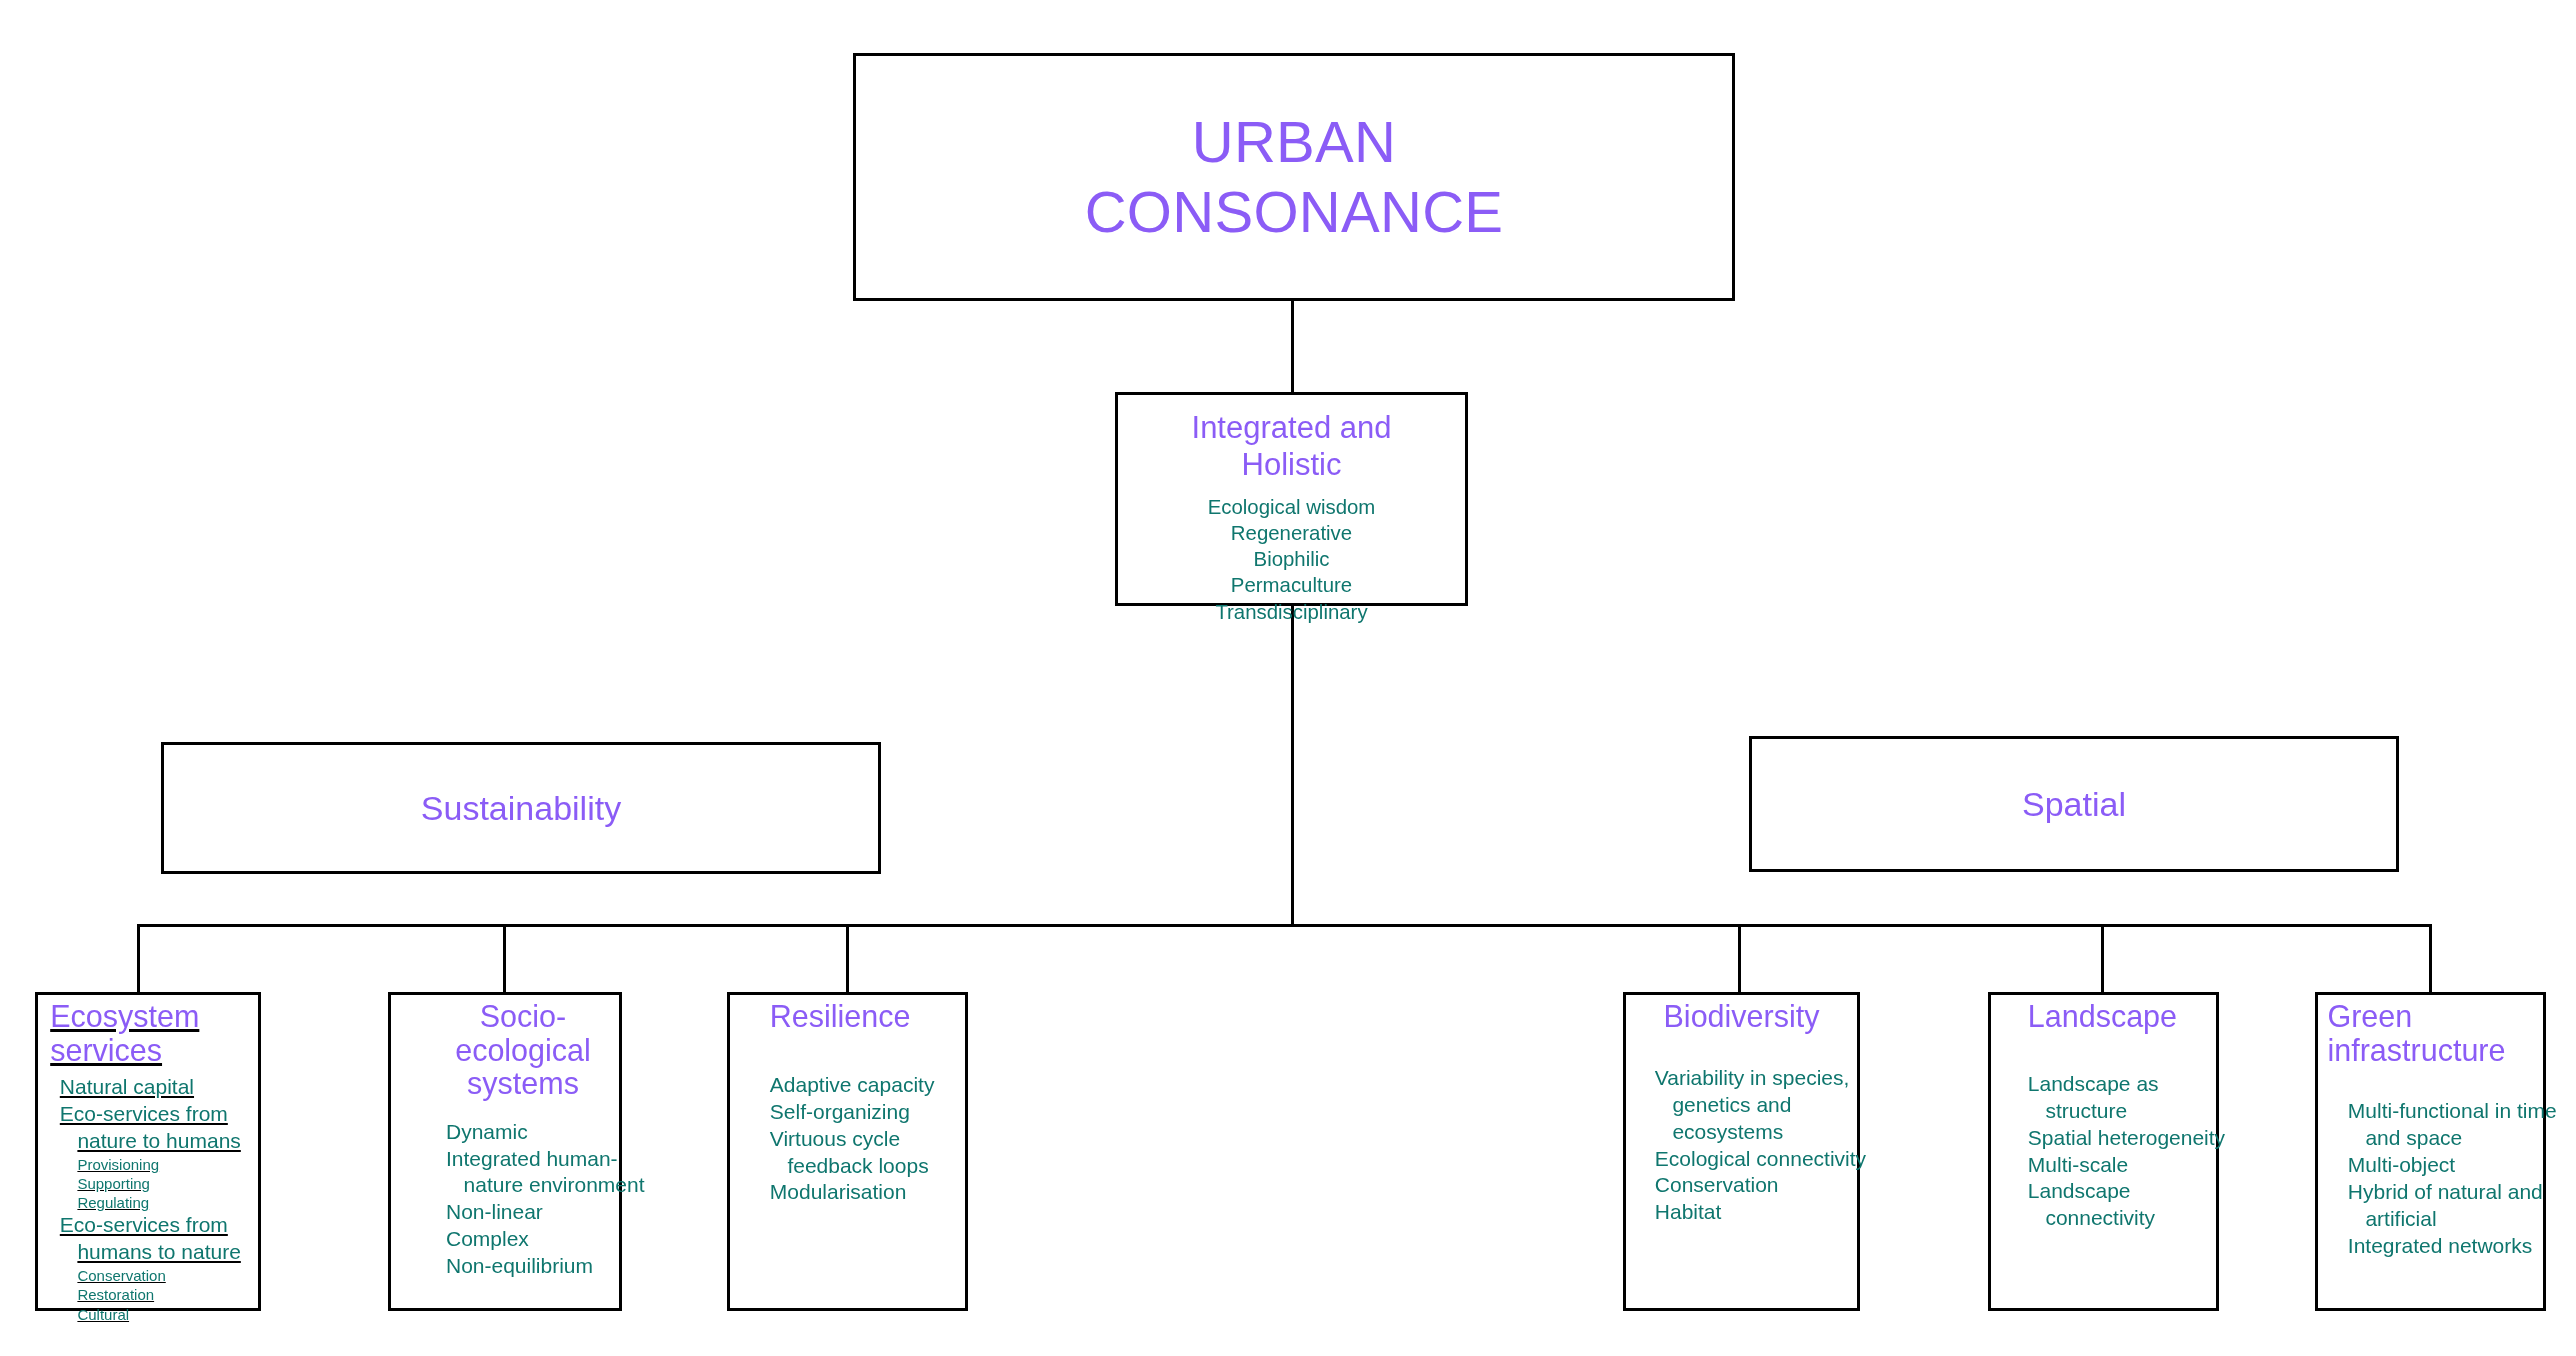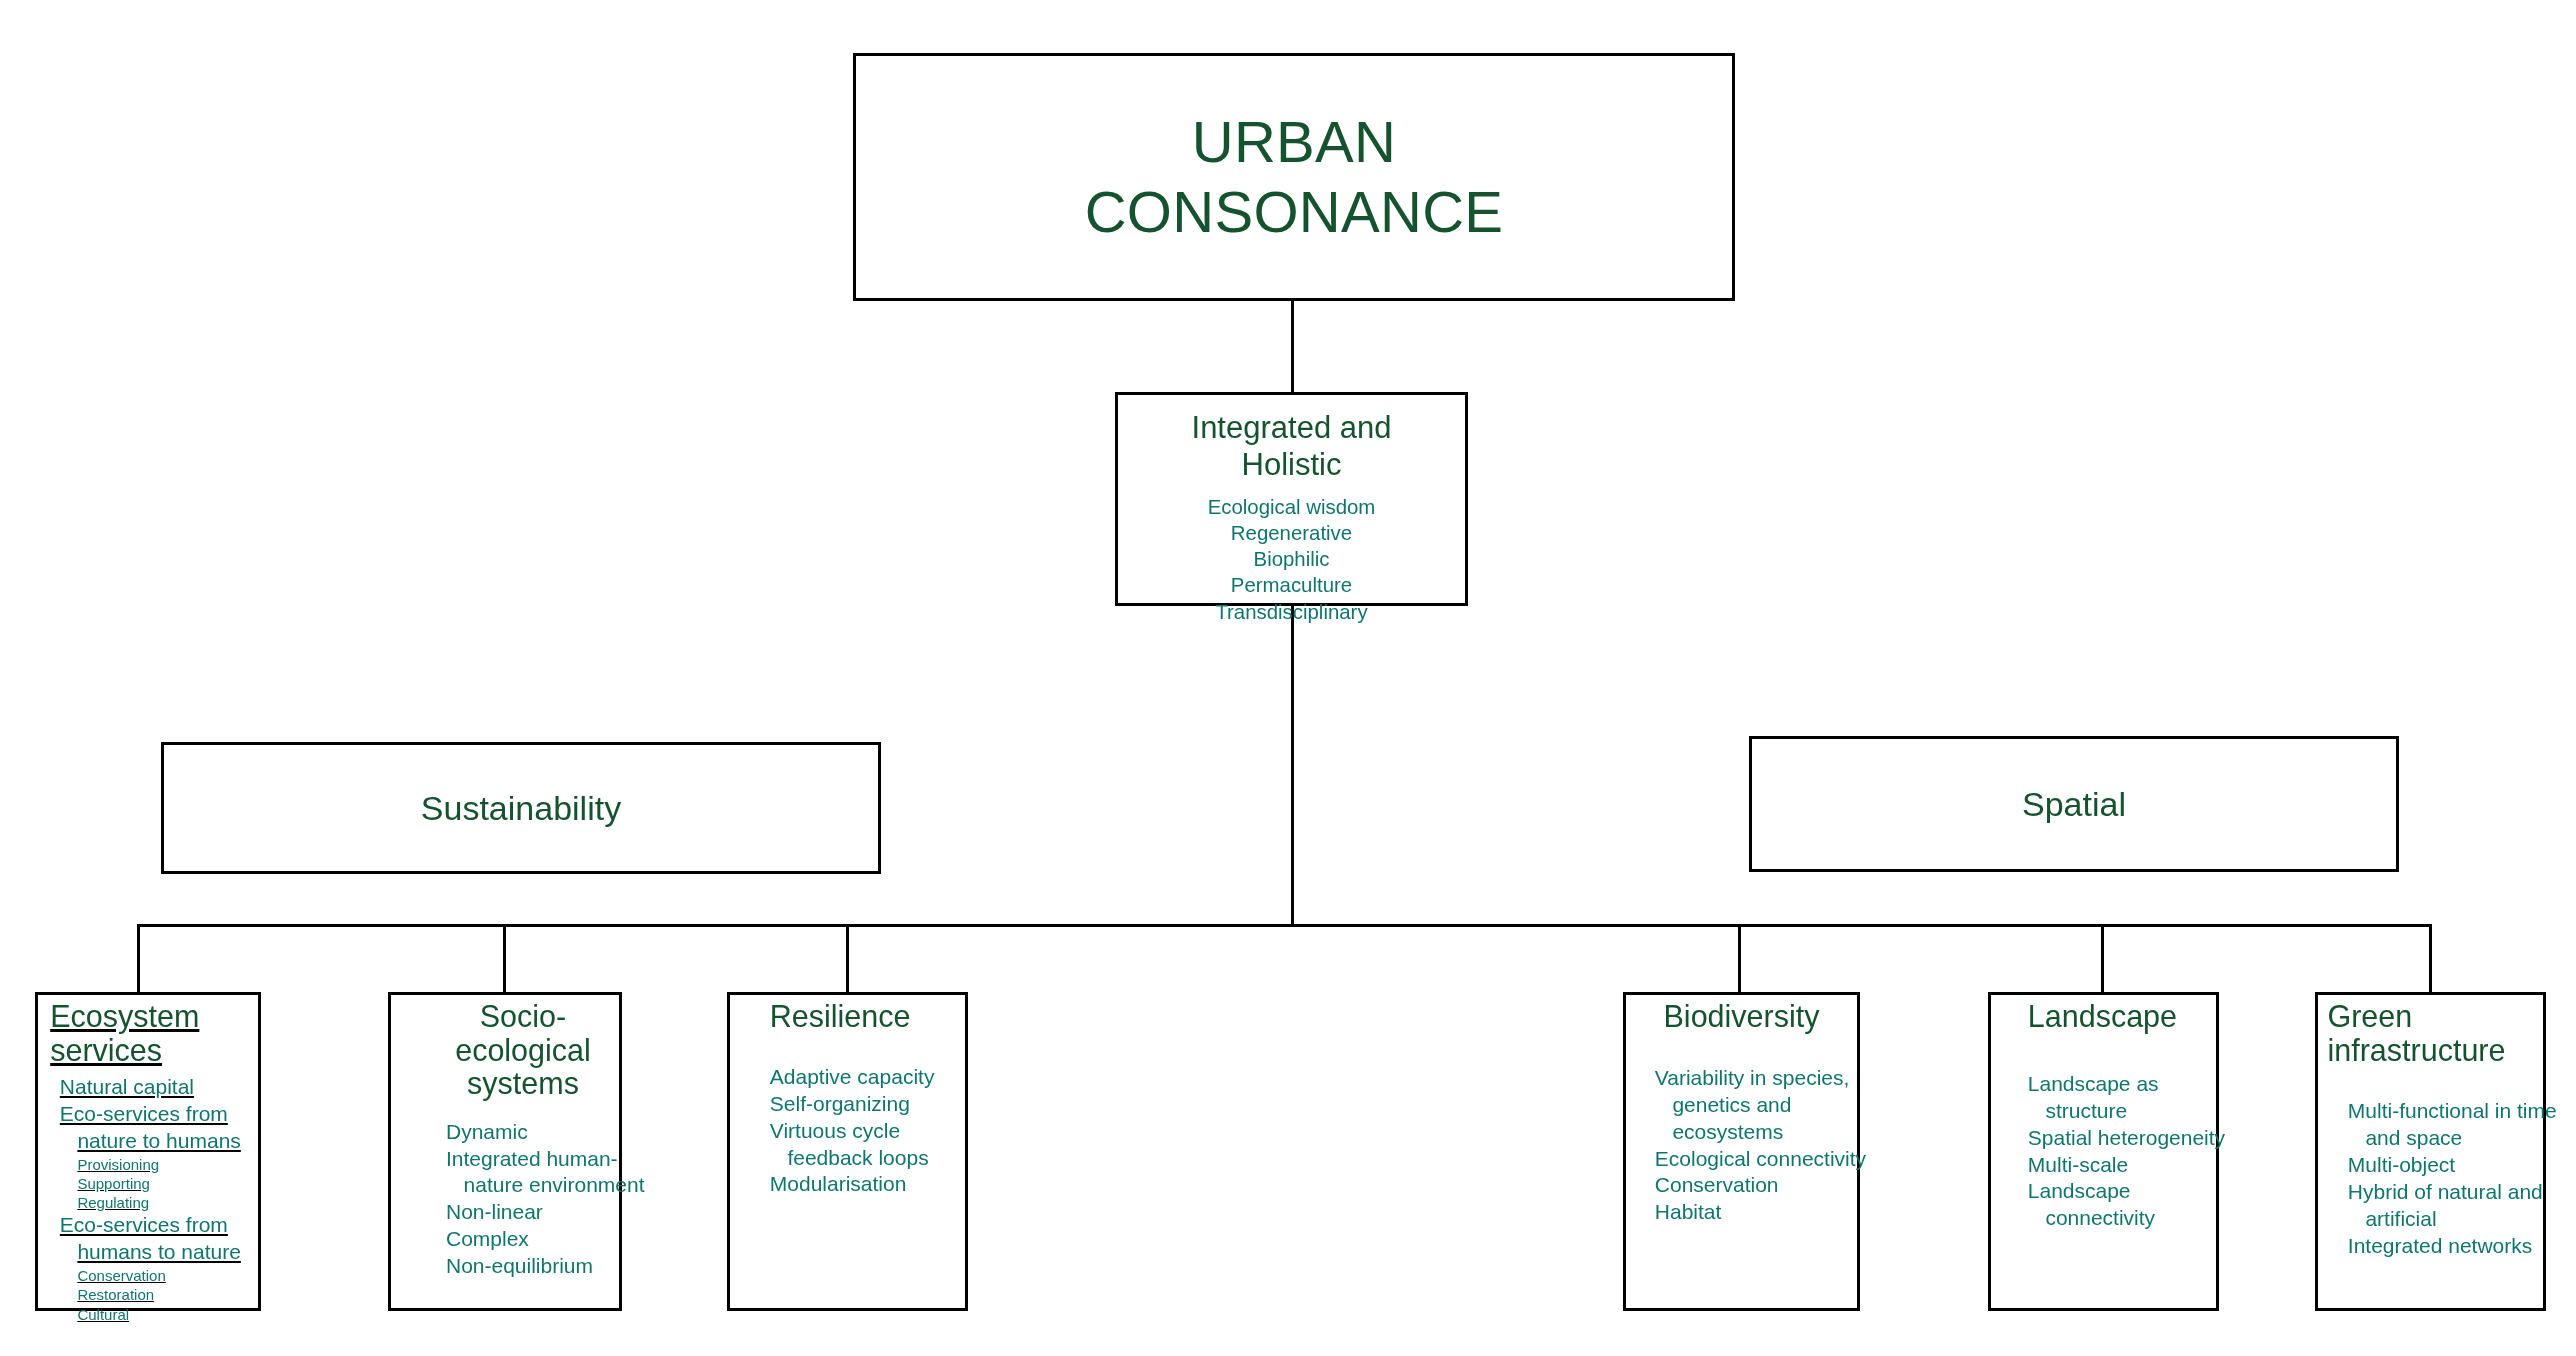--- a/index.html
+++ b/index.html
@@ -1,20 +1,20 @@
 <!DOCTYPE html>
 <html style="font-size:11px"><head>
 <meta charset="utf-8">
 <style>
   html,body{margin:0;padding:0;background:#ffffff;}
   body{font-family:"Liberation Sans",sans-serif;color:#000;}
   #canvas{position:relative;width:2576px;height:1356px;background:#fff;overflow:hidden;}
 
   .box{position:absolute;border:3.4px solid #000;background:#fff;box-sizing:border-box;}
-  .box .title{text-align:center;font-weight:400;line-height:1.18;color:#14532d;}
+  .box .title{text-align:center;font-weight:400;line-height:1.18;color:#8b5cf6;}
   .box .subs{margin-top:6.8px;color:#0f766e;line-height:1.28;}
   .box .subs .ln{white-space:pre;}
   .ctr .subs{text-align:center;}
 
   
   #root{left:853px;top:53px;width:882px;height:248px;display:flex;align-items:center;justify-content:center;}
   #root .title{font-size:58px;letter-spacing:0.3px;line-height:1.2;}
 
   
   #integrated{left:1115px;top:392px;width:353px;height:214px;padding-top:15px;}
@@ -37,21 +37,21 @@
   #ecosystem{left:35px;width:226px;text-decoration:underline;}
   #ecosystem .title{text-align:left;padding-left:5.4px;}
   #ecosystem .subs{padding-left:15px;}
   #ecosystem .subs .sub2{padding-left:17.6px;}
 
   #socio{left:388px;width:234px;padding-left:36px;}
   #socio .subs{padding-left:12.2px;margin-top:17.6px;}
 
   #resilience{left:727px;width:241px;}
   #resilience .title{text-align:left;padding-left:33px;}
-  #resilience .subs{padding-left:33px;margin-top:30px;}
+  #resilience .subs{padding-left:33px;margin-top:38px;}
 
   #biodiversity{left:1623px;width:237px;}
   #biodiversity .subs{padding-left:22px;margin-top:31px;}
 
   #landscape{left:1988px;width:231px;}
   #landscape .title{text-align:left;padding-left:30px;}
   #landscape .subs{padding-left:30px;margin-top:37px;}
 
   #greeninfra{left:2315px;width:231px;}
   #greeninfra .title{text-align:left;padding-left:2.7px;}

